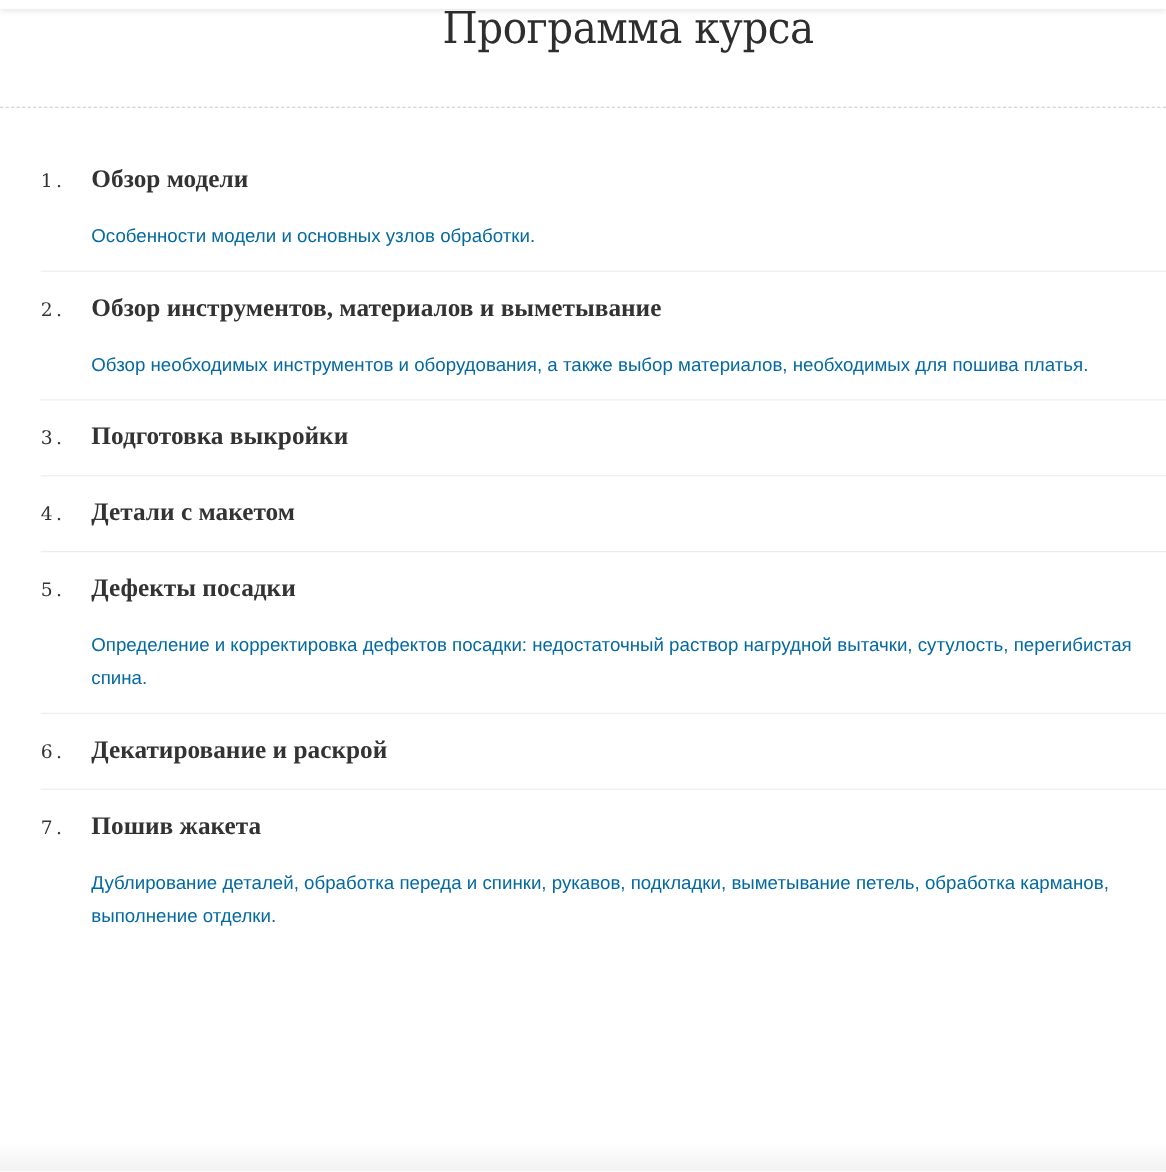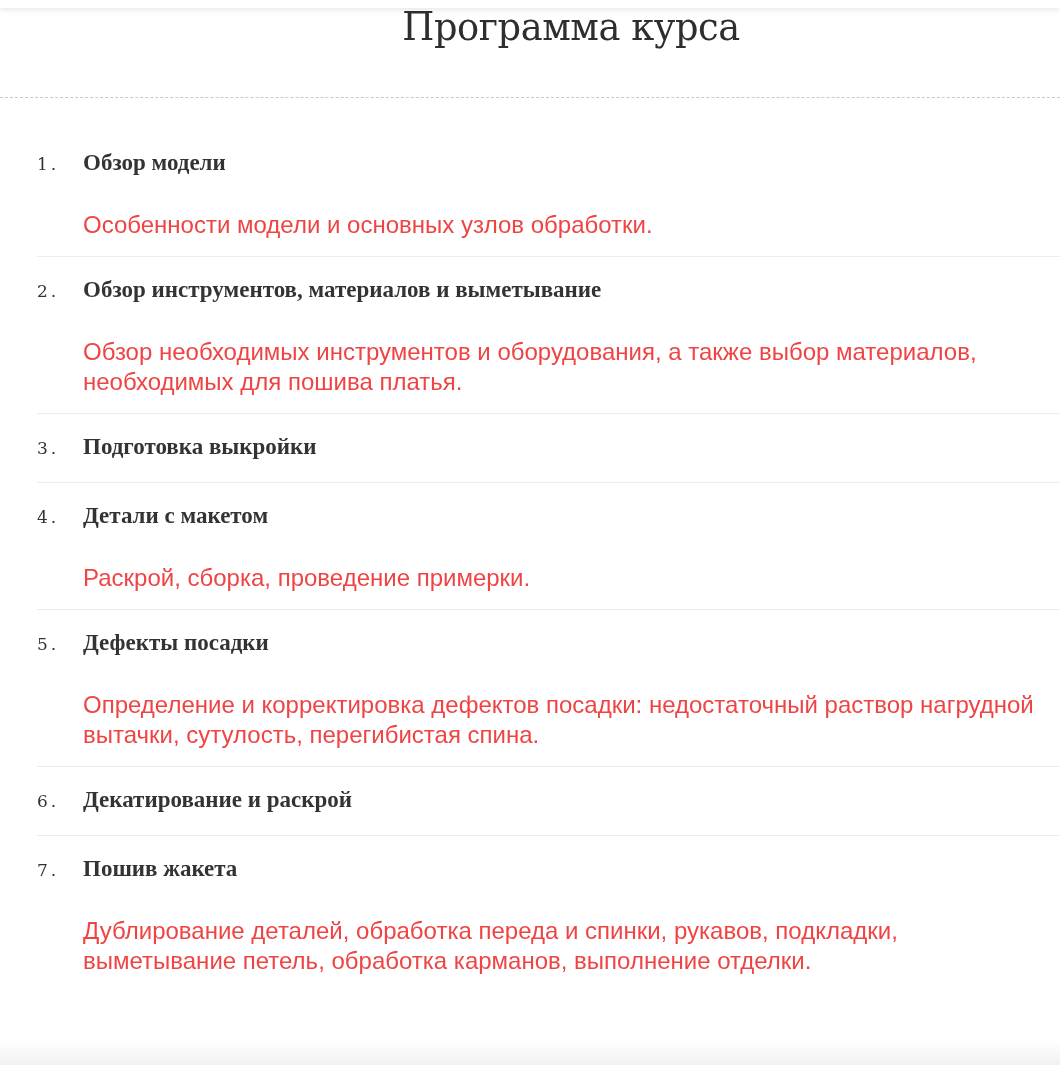--- a/index.html
+++ b/index.html
@@ -72,25 +72,25 @@
       letter-spacing: 3px;
     }
     .item-title {
       font-family: "Liberation Serif", "DejaVu Serif", serif;
       font-size: 23px;
       color: #333333;
       font-weight: bold;
     }
     .item-desc {
       margin-left: 46px;
-      margin-top: 28px;
+      margin-top: 18px;
       font-family: "Liberation Sans", "DejaVu Sans", sans-serif;
-      font-size: 24px;
+      font-size: 17px;
       line-height: 30px;
-      color: #ef4444;
+      color: #0369a1;
       max-width: 960px;
     }
     .bottom-fade {
       position: absolute;
       left: 0;
       bottom: 0;
       width: 1060px;
       height: 26px;
       background: linear-gradient(to bottom, rgba(255,255,255,0), rgba(240,240,240,0.9));
       z-index: 2;
@@ -124,21 +124,20 @@
     <div class="item-head">
       <span class="item-number">3.</span>
       <span class="item-title">Подготовка выкройки</span>
     </div>
   </li>
   <li class="program-item">
     <div class="item-head">
       <span class="item-number">4.</span>
       <span class="item-title">Детали с макетом</span>
     </div>
-    <p class="item-desc">Раскрой, сборка, проведение примерки.</p>
   </li>
   <li class="program-item">
     <div class="item-head">
       <span class="item-number">5.</span>
       <span class="item-title">Дефекты посадки</span>
     </div>
     <p class="item-desc">Определение и корректировка дефектов посадки: недостаточный раствор нагрудной вытачки, сутулость, перегибистая спина.</p>
   </li>
   <li class="program-item">
     <div class="item-head">

